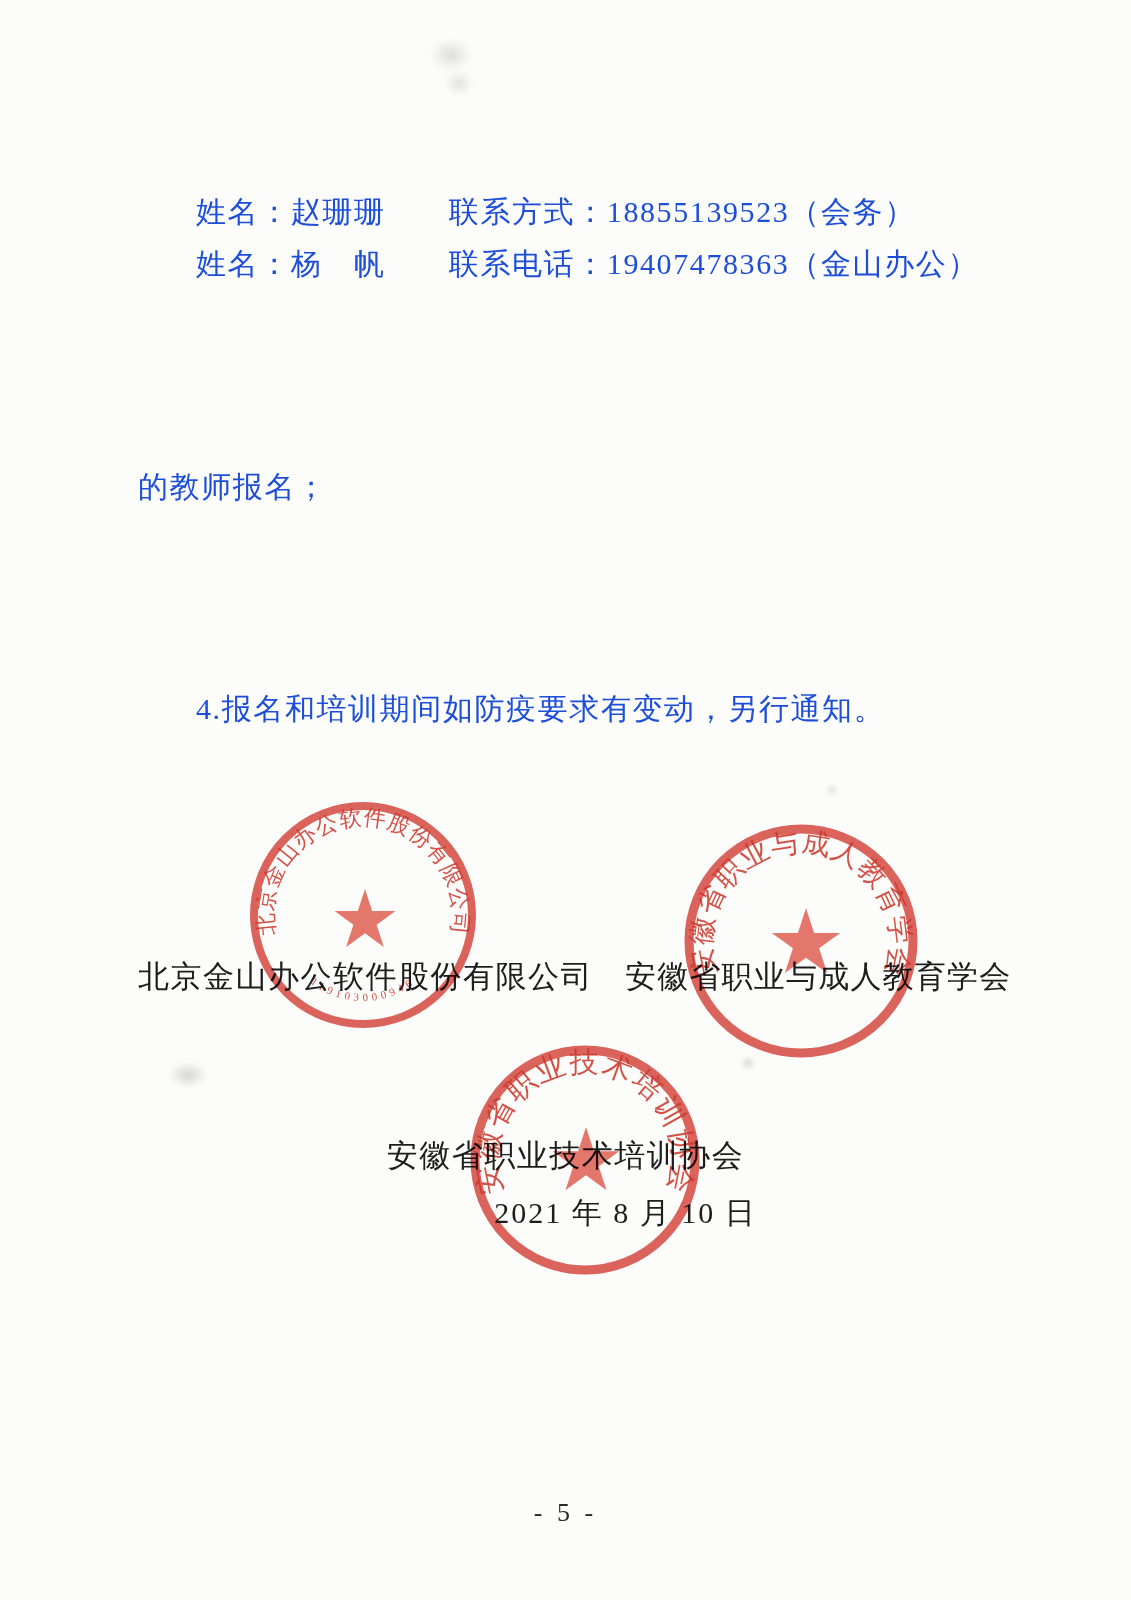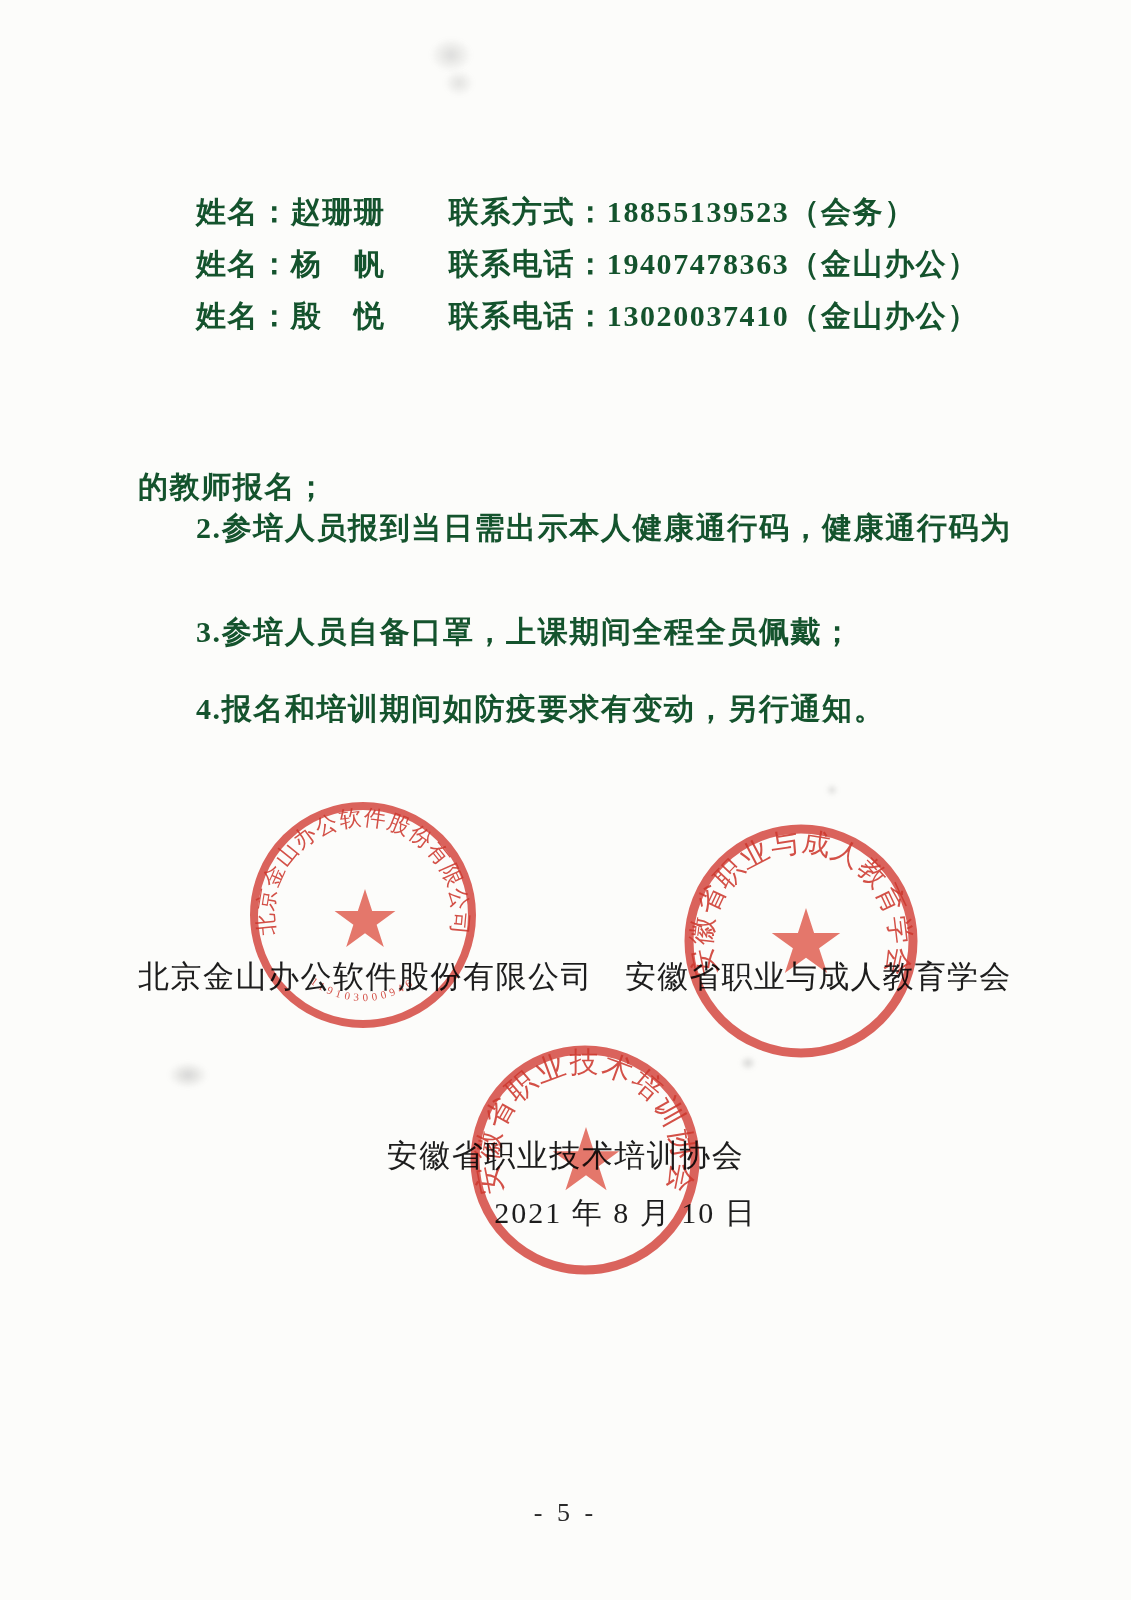--- a/index.html
+++ b/index.html
@@ -14,22 +14,21 @@
   }
   .textlayer{position:absolute;inset:0;}
   .line{
     position:absolute;
     left:138px;
     margin:0;
     font-size:30px;
     line-height:34px;
     letter-spacing:1.6px;
     white-space:nowrap;
-    color:#14532d;
-    font-weight:bold;
+    color:#1d4ed8;
   }
   .ind{left:196px;}
   .orgline{position:absolute;top:956px;left:0;width:1131px;height:36px;margin:0;}
   .org-left{position:absolute;left:138px;top:0;font-size:31px;letter-spacing:1.5px;white-space:nowrap;}
   .org-right{position:absolute;left:625px;top:0;font-size:31px;letter-spacing:1.2px;white-space:nowrap;}
   .org-center{
     position:absolute;top:1135px;left:0;width:1131px;margin:0;
     text-align:center;font-size:31px;letter-spacing:1.5px;
   }
   .dateline{
@@ -61,26 +60,23 @@
       background:radial-gradient(closest-side,rgba(120,120,120,.25),rgba(120,120,120,0));}
 </style>
 </head>
 <body>
 
 <div class="page">
 
   <div class="textlayer">
     <p class="line ind" style="top:195px">姓名：赵珊珊　　联系方式：18855139523（会务）</p>
     <p class="line ind" style="top:247px">姓名：杨　帆　　联系电话：19407478363（金山办公）</p>
-    <p class="line ind" style="top:299px">姓名：殷　悦　　联系电话：13020037410（金山办公）</p>
 
 
     <p class="line" style="top:470px">的教师报名；</p>
-    <p class="line ind" style="top:511px">2.参培人员报到当日需出示本人健康通行码，健康通行码为</p>
-    <p class="line ind" style="top:615px">3.参培人员自备口罩，上课期间全程全员佩戴；</p>
     <p class="line ind" style="top:692px">4.报名和培训期间如防疫要求有变动，另行通知。</p>
 
     <div class="orgline">
       <span class="org-left">北京金山办公软件股份有限公司</span>
       <span class="org-right">安徽省职业与成人教育学会</span>
     </div>
 
     <p class="org-center">安徽省职业技术培训协会</p>
     <p class="dateline">2021 年 8 月 10 日</p>
     <p class="pagenum">- 5 -</p>

